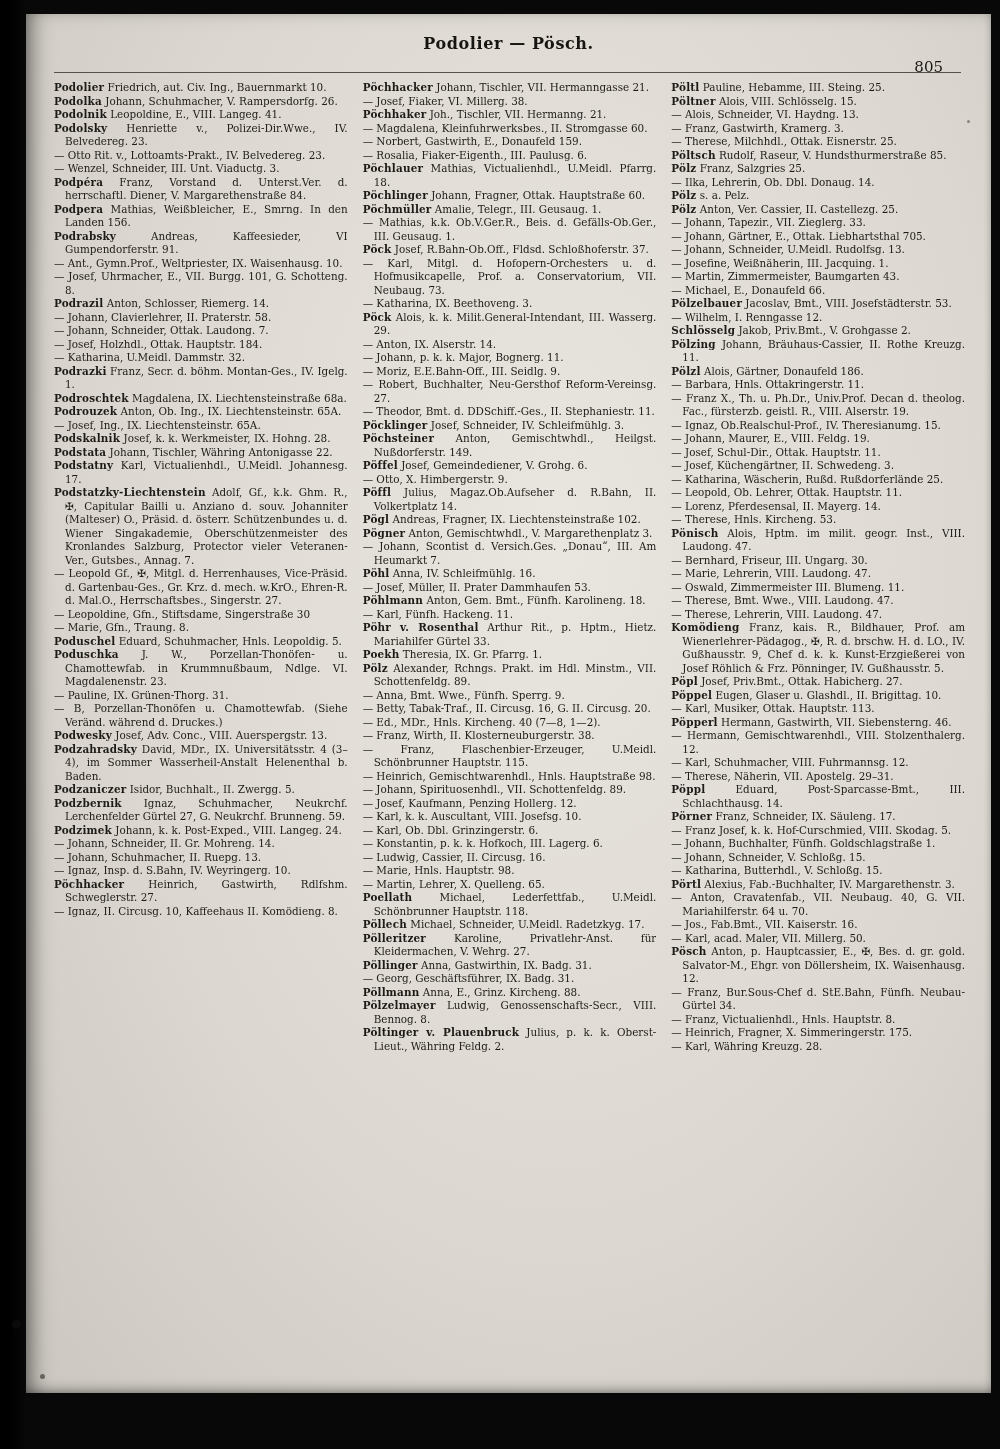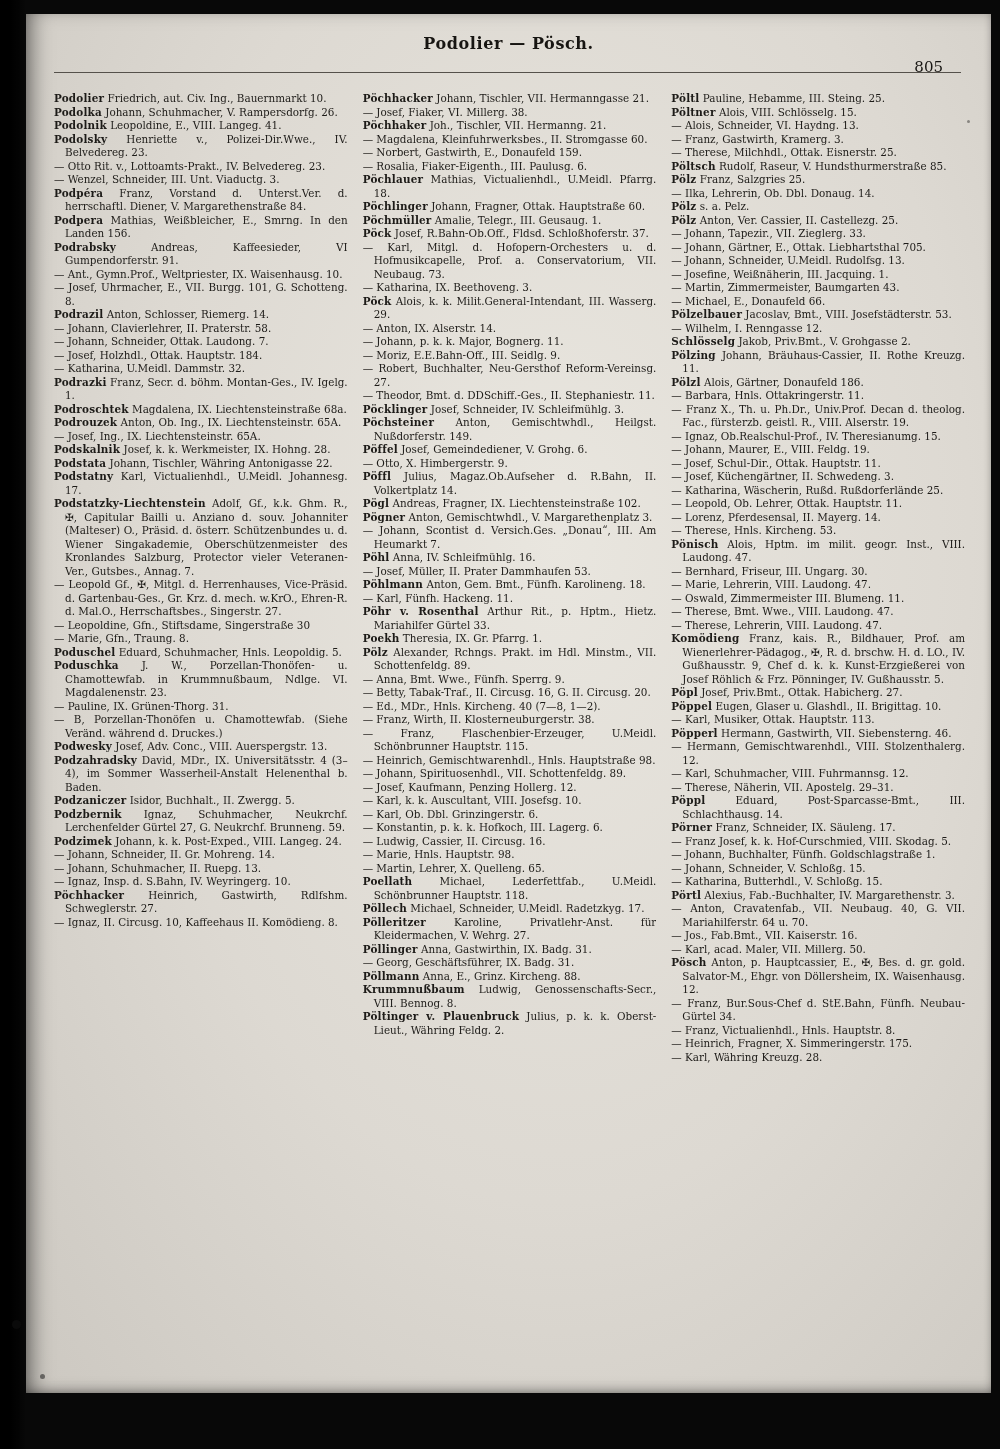--- a/index.html
+++ b/index.html
@@ -46,21 +46,20 @@
     height:1260px;
     overflow:hidden;
   }
   .column{
     flex:1 1 0;
     overflow:hidden;
     font-size:10.4px;
     line-height:13.5px;
     color:#1d1b18;
     text-align:justify;
-    margin-top:11px;
   }
   .entry{
     margin:0;
     padding-left:11px;
     text-indent:-11px;
   }
   .lead{font-weight:bold;letter-spacing:.2px;}
   .dash{font-weight:normal;}
   .artifact{position:absolute;background:#0d0d0d;border-radius:50%;opacity:.8;}
   .a1{left:12px;top:1320px;width:9px;height:9px;}
@@ -126,20 +125,21 @@
     <div class="column">
         <p class="entry"><span class="lead">Pöchhacker</span> Johann, Tischler, VII. Hermanngasse 21.</p>
         <p class="entry"><span class="dash">—</span> Josef, Fiaker, VI. Millerg. 38.</p>
         <p class="entry"><span class="lead">Pöchhaker</span> Joh., Tischler, VII. Hermanng. 21.</p>
         <p class="entry"><span class="dash">—</span> Magdalena, Kleinfuhrwerksbes., II. Stromgasse 60.</p>
         <p class="entry"><span class="dash">—</span> Norbert, Gastwirth, E., Donaufeld 159.</p>
         <p class="entry"><span class="dash">—</span> Rosalia, Fiaker-Eigenth., III. Paulusg. 6.</p>
         <p class="entry"><span class="lead">Pöchlauer</span> Mathias, Victualienhdl., U.Meidl. Pfarrg. 18.</p>
         <p class="entry"><span class="lead">Pöchlinger</span> Johann, Fragner, Ottak. Hauptstraße 60.</p>
         <p class="entry"><span class="lead">Pöchmüller</span> Amalie, Telegr., III. Geusaug. 1.</p>
+        <p class="entry"><span class="dash">—</span> Mathias, k.k. Ob.V.Ger.R., Beis. d. Gefälls-Ob.Ger., III. Geusaug. 1.</p>
         <p class="entry"><span class="lead">Pöck</span> Josef, R.Bahn-Ob.Off., Fldsd. Schloßhoferstr. 37.</p>
         <p class="entry"><span class="dash">—</span> Karl, Mitgl. d. Hofopern-Orchesters u. d. Hofmusikcapelle, Prof. a. Conservatorium, VII. Neubaug. 73.</p>
         <p class="entry"><span class="dash">—</span> Katharina, IX. Beethoveng. 3.</p>
         <p class="entry"><span class="lead">Pöck</span> Alois, k. k. Milit.General-Intendant, III. Wasserg. 29.</p>
         <p class="entry"><span class="dash">—</span> Anton, IX. Alserstr. 14.</p>
         <p class="entry"><span class="dash">—</span> Johann, p. k. k. Major, Bognerg. 11.</p>
         <p class="entry"><span class="dash">—</span> Moriz, E.E.Bahn-Off., III. Seidlg. 9.</p>
         <p class="entry"><span class="dash">—</span> Robert, Buchhalter, Neu-Gersthof Reform-Vereinsg. 27.</p>
         <p class="entry"><span class="dash">—</span> Theodor, Bmt. d. DDSchiff.-Ges., II. Stephaniestr. 11.</p>
         <p class="entry"><span class="lead">Pöcklinger</span> Josef, Schneider, IV. Schleifmühlg. 3.</p>
@@ -170,21 +170,21 @@
         <p class="entry"><span class="dash">—</span> Konstantin, p. k. k. Hofkoch, III. Lagerg. 6.</p>
         <p class="entry"><span class="dash">—</span> Ludwig, Cassier, II. Circusg. 16.</p>
         <p class="entry"><span class="dash">—</span> Marie, Hnls. Hauptstr. 98.</p>
         <p class="entry"><span class="dash">—</span> Martin, Lehrer, X. Quelleng. 65.</p>
         <p class="entry"><span class="lead">Poellath</span> Michael, Lederfettfab., U.Meidl. Schönbrunner Hauptstr. 118.</p>
         <p class="entry"><span class="lead">Pöllech</span> Michael, Schneider, U.Meidl. Radetzkyg. 17.</p>
         <p class="entry"><span class="lead">Pölleritzer</span> Karoline, Privatlehr-Anst. für Kleidermachen, V. Wehrg. 27.</p>
         <p class="entry"><span class="lead">Pöllinger</span> Anna, Gastwirthin, IX. Badg. 31.</p>
         <p class="entry"><span class="dash">—</span> Georg, Geschäftsführer, IX. Badg. 31.</p>
         <p class="entry"><span class="lead">Pöllmann</span> Anna, E., Grinz. Kircheng. 88.</p>
-        <p class="entry"><span class="lead">Krummnußbaum</span> Ludwig, Genossenschafts-Secr., VIII. Bennog. 8.</p>
+        <p class="entry"><span class="lead">Pölzelmayer</span> Ludwig, Genossenschafts-Secr., VIII. Bennog. 8.</p>
         <p class="entry"><span class="lead">Pöltinger v. Plauenbruck</span> Julius, p. k. k. Oberst-Lieut., Währing Feldg. 2.</p>
       </div>
     <div class="column">
         <p class="entry"><span class="lead">Pöltl</span> Pauline, Hebamme, III. Steing. 25.</p>
         <p class="entry"><span class="lead">Pöltner</span> Alois, VIII. Schlösselg. 15.</p>
         <p class="entry"><span class="dash">—</span> Alois, Schneider, VI. Haydng. 13.</p>
         <p class="entry"><span class="dash">—</span> Franz, Gastwirth, Kramerg. 3.</p>
         <p class="entry"><span class="dash">—</span> Therese, Milchhdl., Ottak. Eisnerstr. 25.</p>
         <p class="entry"><span class="lead">Pöltsch</span> Rudolf, Raseur, V. Hundsthurmerstraße 85.</p>
         <p class="entry"><span class="lead">Pölz</span> Franz, Salzgries 25.</p>

